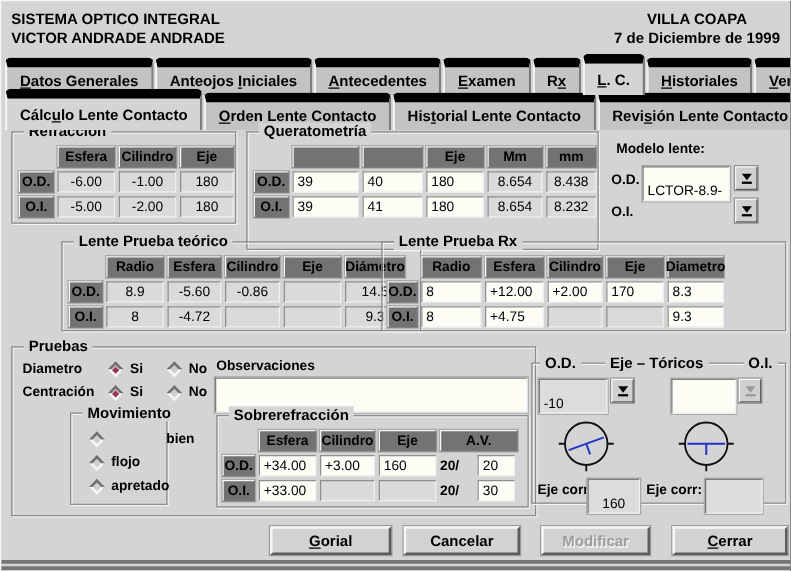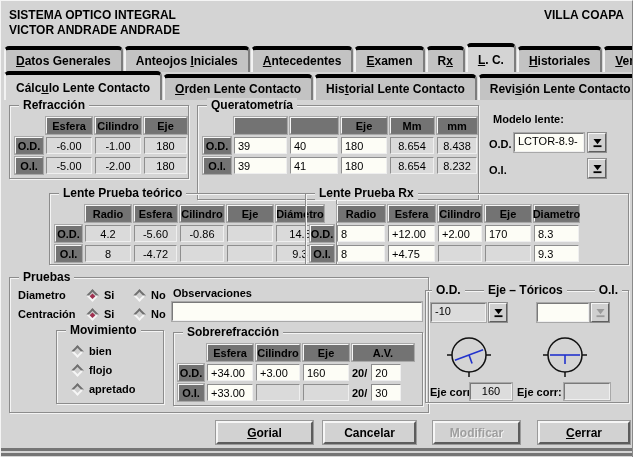--- a/index.html
+++ b/index.html
@@ -15,21 +15,21 @@
   
   .hdr-left { position:absolute; left:8px; top:7px; font-size:12px; line-height:15px; }
   .hdr-right { position:absolute; right:8px; top:7px; font-size:12px; line-height:15px; text-align:center; }
 
   
   .tabrow { position:absolute; left:3px; white-space:nowrap; }
   .tab {
     display:inline-block; vertical-align:bottom;
     padding: 4px 10px 4px 10px; margin-right:1px;
     background:#c3c3c3; font-size:12px;
-    border-top:4px solid #000000; border-left:2px solid #f2f2f2;
+    border-top:8px solid #000000; border-left:2px solid #f2f2f2;
     border-right:2px solid #7c7c7c;
     border-radius:5px 5px 0 0; cursor:default;
   }
   .tab.active { background:#d4d4d4; padding-top:6px; padding-bottom:5px; position:relative; z-index:2; }
   .k { text-decoration: underline; }
 
   
   .gb {
     position:absolute;
     border:1px solid #8c8c8c;
@@ -60,21 +60,21 @@
   .dia {
     position:relative; width:9px; height:9px; transform:rotate(45deg);
     background:#cfcfcf; display:inline-block; flex:0 0 auto;
     border:2px solid; border-color:#6f6f6f #f6f6f6 #f6f6f6 #6f6f6f;
   }
   .dia.sel::after { content:""; position:absolute; inset:0.5px; background:var(--radio,#a03050); }
   .rlabel { margin-left:7px; }
 
   
   .field {
-    position:absolute; font-weight:normal; padding:1px 3px;
+    position:absolute; font-weight:normal; padding:13px 3px;
     background:#fdfdf6; border:1px solid; border-color:#7a7a7a #f0f0f0 #f0f0f0 #7a7a7a;
     box-shadow:0 0 0 1px #a8a8a8;
   }
   .field.gray { background:#dcdcdc; }
   .ddbtn {
     position:absolute; width:18px; height:19px; background:#d0d0d0;
     border:1px solid; border-color:#f6f6f6 #5f5f5f #5f5f5f #f6f6f6;
     box-shadow:0 0 0 1px #8f8f8f;
     display:flex; align-items:center; justify-content:center; cursor:pointer;
   }
@@ -88,39 +88,40 @@
     box-shadow:0 0 0 1px #9a9a9a;
     display:flex; align-items:center; justify-content:center; cursor:pointer;
   }
   .btn.disabled { color:#9e9e9e; text-shadow:1px 1px 0 #f2f2f2; cursor:default; }
 
   .bottom-frame { position:absolute; left:0; top:446px; width:633px; height:11px; }
   .bottom-frame .l1 { position:absolute; top:1px; left:0; width:100%; height:3px; background:#757575; }
   .bottom-frame .l2 { position:absolute; top:6px; left:0; width:100%; height:3px; background:#757575; }
 
   .lbl { position:absolute; white-space:nowrap; }
-  .av-wrap { display:flex; align-items:center; gap:4px; border:none !important; background:none !important; }
+  .av-wrap { display:flex; align-items:center; gap:15px; border:none !important; background:none !important; }
   .av-field {
     width:30px; height:17px; display:flex; align-items:center; padding-left:3px;
     font-weight:normal; background:#fdfdf6;
     border:1px solid; border-color:#8e8e8e #efefef #efefef #8e8e8e;
   }
   .dial svg { display:block; }
 </style>
 </head>
 <body>
 
 <div class="win">
 
   <div class="hdr-left">
     <div>SISTEMA OPTICO INTEGRAL</div>
     <div>VICTOR ANDRADE ANDRADE</div>
   </div>
   <div class="hdr-right">
     <div>VILLA COAPA</div>
+    <div>7 de Diciembre de 1999</div>
   </div>
 
   <div class="tabrow" style="top:42px;">
     <div class="tab"><span></span><span class="k">D</span><span>atos Generales</span></div><div class="tab"><span>Anteojos </span><span class="k">I</span><span>niciales</span></div><div class="tab"><span></span><span class="k">A</span><span>ntecedentes</span></div><div class="tab"><span></span><span class="k">E</span><span>xamen</span></div><div class="tab"><span>R</span><span class="k">x</span><span></span></div><div class="tab active"><span></span><span class="k">L</span><span>. C.</span></div><div class="tab"><span></span><span class="k">H</span><span>istoriales</span></div><div class="tab"><span></span><span class="k">V</span><span>entas</span></div>
   </div>
 
   <div class="tabrow" style="top:70px;">
     <div class="tab active"><span>Cálc</span><span class="k">u</span><span>lo Lente Contacto</span></div><div class="tab"><span></span><span class="k">O</span><span>rden Lente Contacto</span></div><div class="tab"><span>His</span><span class="k">t</span><span>orial Lente Contacto</span></div><div class="tab"><span>Revi</span><span class="k">s</span><span>ión Lente Contacto</span></div>
   </div>
 
@@ -190,21 +191,21 @@
   <div class="gb" style="left:8px;top:192px;width:288px;height:72px;margin-left:40px;">
     <span class="gbt">Lente Prueba teórico</span>
     <div class="tbl" style="left:5px;top:11px;grid-template-columns:27px 46px 43px 44px 46px 48px;">
       <div class="blank"></div>
       <div class="hc">Radio</div>
       <div class="hc">Esfera</div>
       <div class="hc">Cilindro</div>
       <div class="hc">Eje</div>
       <div class="hc">Diámetro</div>
       <div class="rh">O.D.</div>
-      <div class="cr">4.2</div>
+      <div class="cr">8.9</div>
       <div class="cr">-5.60</div>
       <div class="cr">-0.86</div>
       <div class="cr"></div>
       <div class="cr">14.5</div>
       <div class="rh">O.I.</div>
       <div class="cr">8</div>
       <div class="cr">-4.72</div>
       <div class="cr"></div>
       <div class="cr"></div>
       <div class="cr">9.3</div>
@@ -251,23 +252,23 @@
     <div class="lbl" style="left:8px;top:30px;">Centración</div>
     <div class="radio-line" style="left:78px;top:29px;">
       <span class="dia sel"></span>
       <span class="rlabel">Si</span>
     </div>
     <div class="radio-line" style="left:125px;top:29px;">
       <span class="dia"></span>
       <span class="rlabel">No</span>
     </div>
 
-    <div class="gb" style="left:46px;top:52px;width:108px;height:74px;">
+    <div class="gb" style="left:46px;top:52px;width:78px;height:74px;">
       <span class="gbt">Movimiento</span>
-      <div class="radio-line" style="left:16px;top:13px;">
+      <div class="radio-line" style="left:16px;top:13px;gap:44px;">
         <span class="dia"></span>
         <span class="rlabel">bien</span>
       </div>
       <div class="radio-line" style="left:16px;top:32px;">
         <span class="dia"></span>
         <span class="rlabel">flojo</span>
       </div>
       <div class="radio-line" style="left:16px;top:51px;">
         <span class="dia"></span>
         <span class="rlabel">apretado</span>

